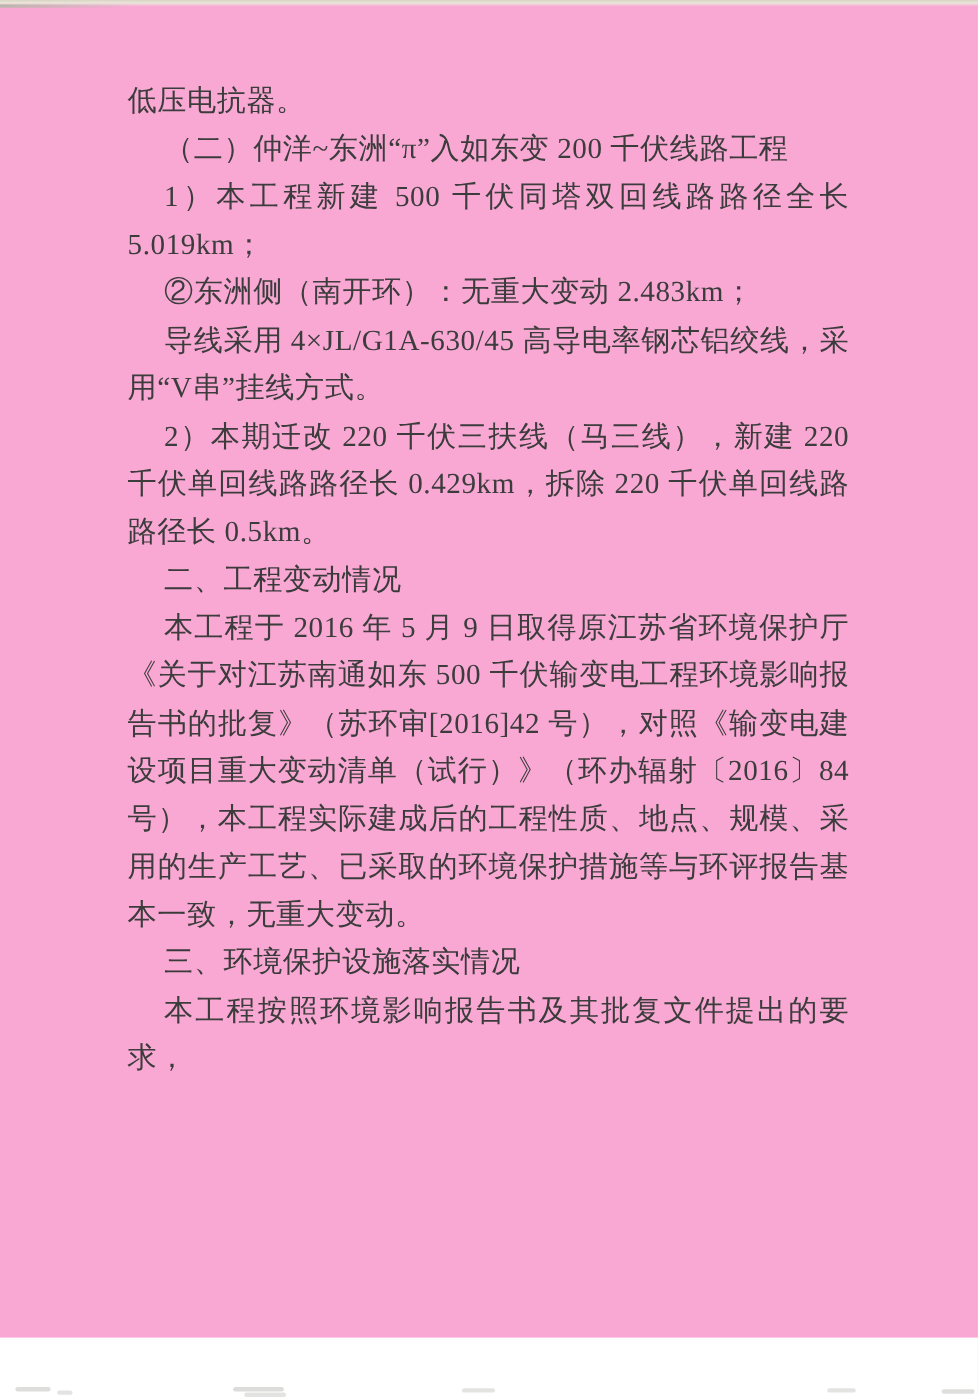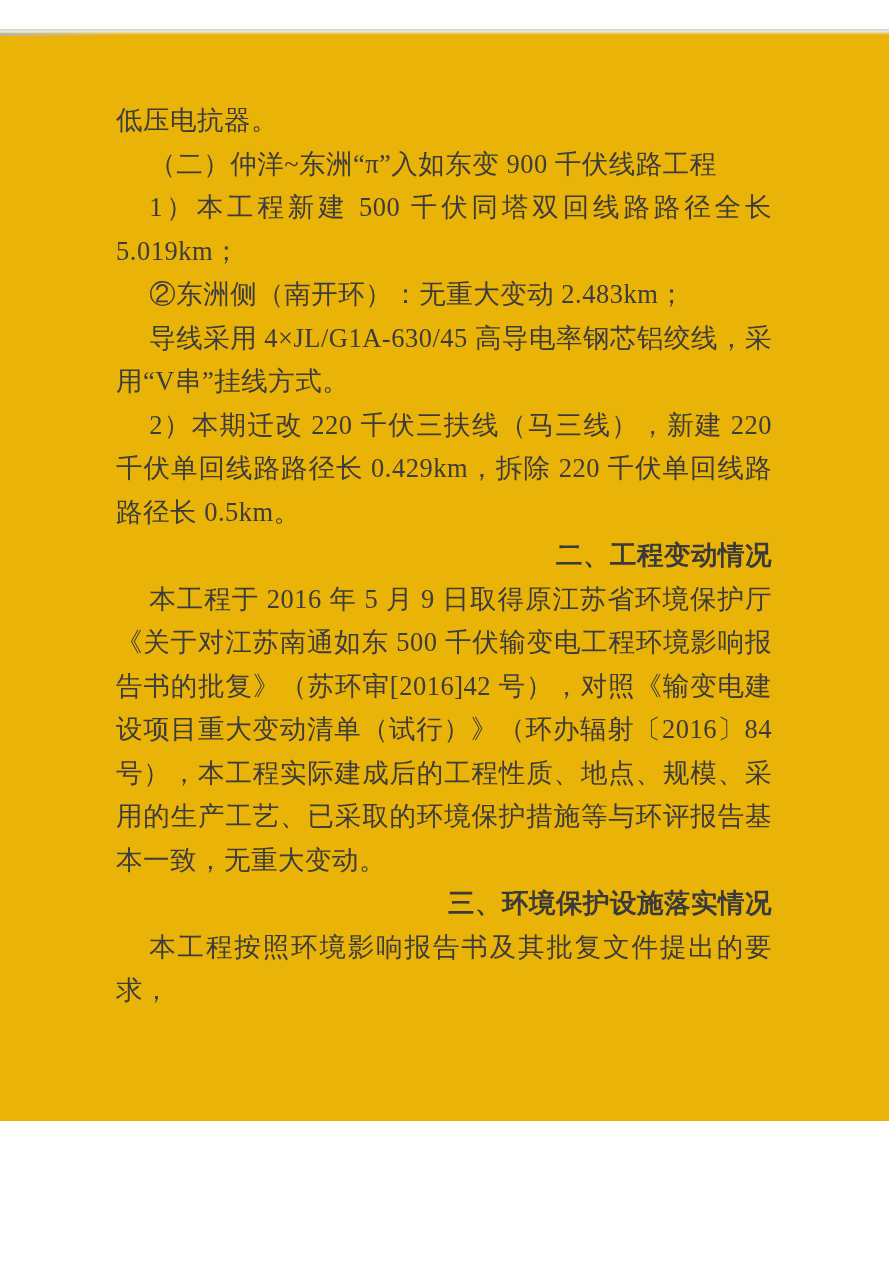--- a/index.html
+++ b/index.html
@@ -9,23 +9,22 @@
   body {
     width: 889px;
     height: 1270px;
     background: #ffffff;
     overflow: hidden;
     font-family: "Liberation Serif", "DejaVu Serif", serif;
   }
   .page {
     position: relative;
     width: 889px;
-    height: 1092px;
-    background: #eab308;
-    margin-top: 29px;
+    height: 1216px;
+    background: #f9a8d4;
   }
   
   .top-edge {
     position: absolute;
     top: 0; left: 0;
     width: 889px;
     height: 6px;
     background: linear-gradient(to bottom, #d9d4c4 0%, #e9e6da 45%, rgba(250,249,244,0) 100%);
   }
   .top-edge-dark {
@@ -49,23 +48,23 @@
   .content p {
     margin: 0;
     padding: 0;
     text-indent: 1.25em;
   }
   .content p.noindent {
     text-indent: 0;
   }
   .content p.heading {
     font-family: "Liberation Sans", "DejaVu Sans", sans-serif;
-    font-weight: bold;
+    font-weight: normal;
     color: #3a3a3a;
-    text-align: right;
+    text-align: left;
   }
   
   .smudge {
     position: absolute;
     height: 4px;
     border-radius: 2px;
     background: #e3e3e2;
   }
   .smudge.s1 { left: 14px;  top: 1261px; width: 32px; background:#dededd; }
   .smudge.s2 { left: 52px;  top: 1264px; width: 14px; }
@@ -78,21 +77,21 @@
 </head>
 <body>
 
 <div class="page">
 
   <div class="top-edge"></div>
   <div class="top-edge-dark"></div>
 
   <div class="content">
     <p class="noindent">低压电抗器。</p>
-    <p>（二）仲洋~东洲“π”入如东变 900 千伏线路工程</p>
+    <p>（二）仲洋~东洲“π”入如东变 200 千伏线路工程</p>
     <p>1）本工程新建 500 千伏同塔双回线路路径全长 5.019km；</p>
     <p>②东洲侧（南开环）：无重大变动 2.483km；</p>
     <p>导线采用 4×JL/G1A-630/45 高导电率钢芯铝绞线，采用“V串”挂线方式。</p>
     <p>2）本期迁改 220 千伏三扶线（马三线），新建 220 千伏单回线路路径长 0.429km，拆除 220 千伏单回线路路径长 0.5km。</p>
     <p class="heading">二、工程变动情况</p>
     <p>本工程于 2016 年 5 月 9 日取得原江苏省环境保护厅《关于对江苏南通如东 500 千伏输变电工程环境影响报告书的批复》（苏环审[2016]42 号），对照《输变电建设项目重大变动清单（试行）》（环办辐射〔2016〕84 号），本工程实际建成后的工程性质、地点、规模、采用的生产工艺、已采取的环境保护措施等与环评报告基本一致，无重大变动。</p>
     <p class="heading">三、环境保护设施落实情况</p>
     <p>本工程按照环境影响报告书及其批复文件提出的要求，</p>
   </div>
 

